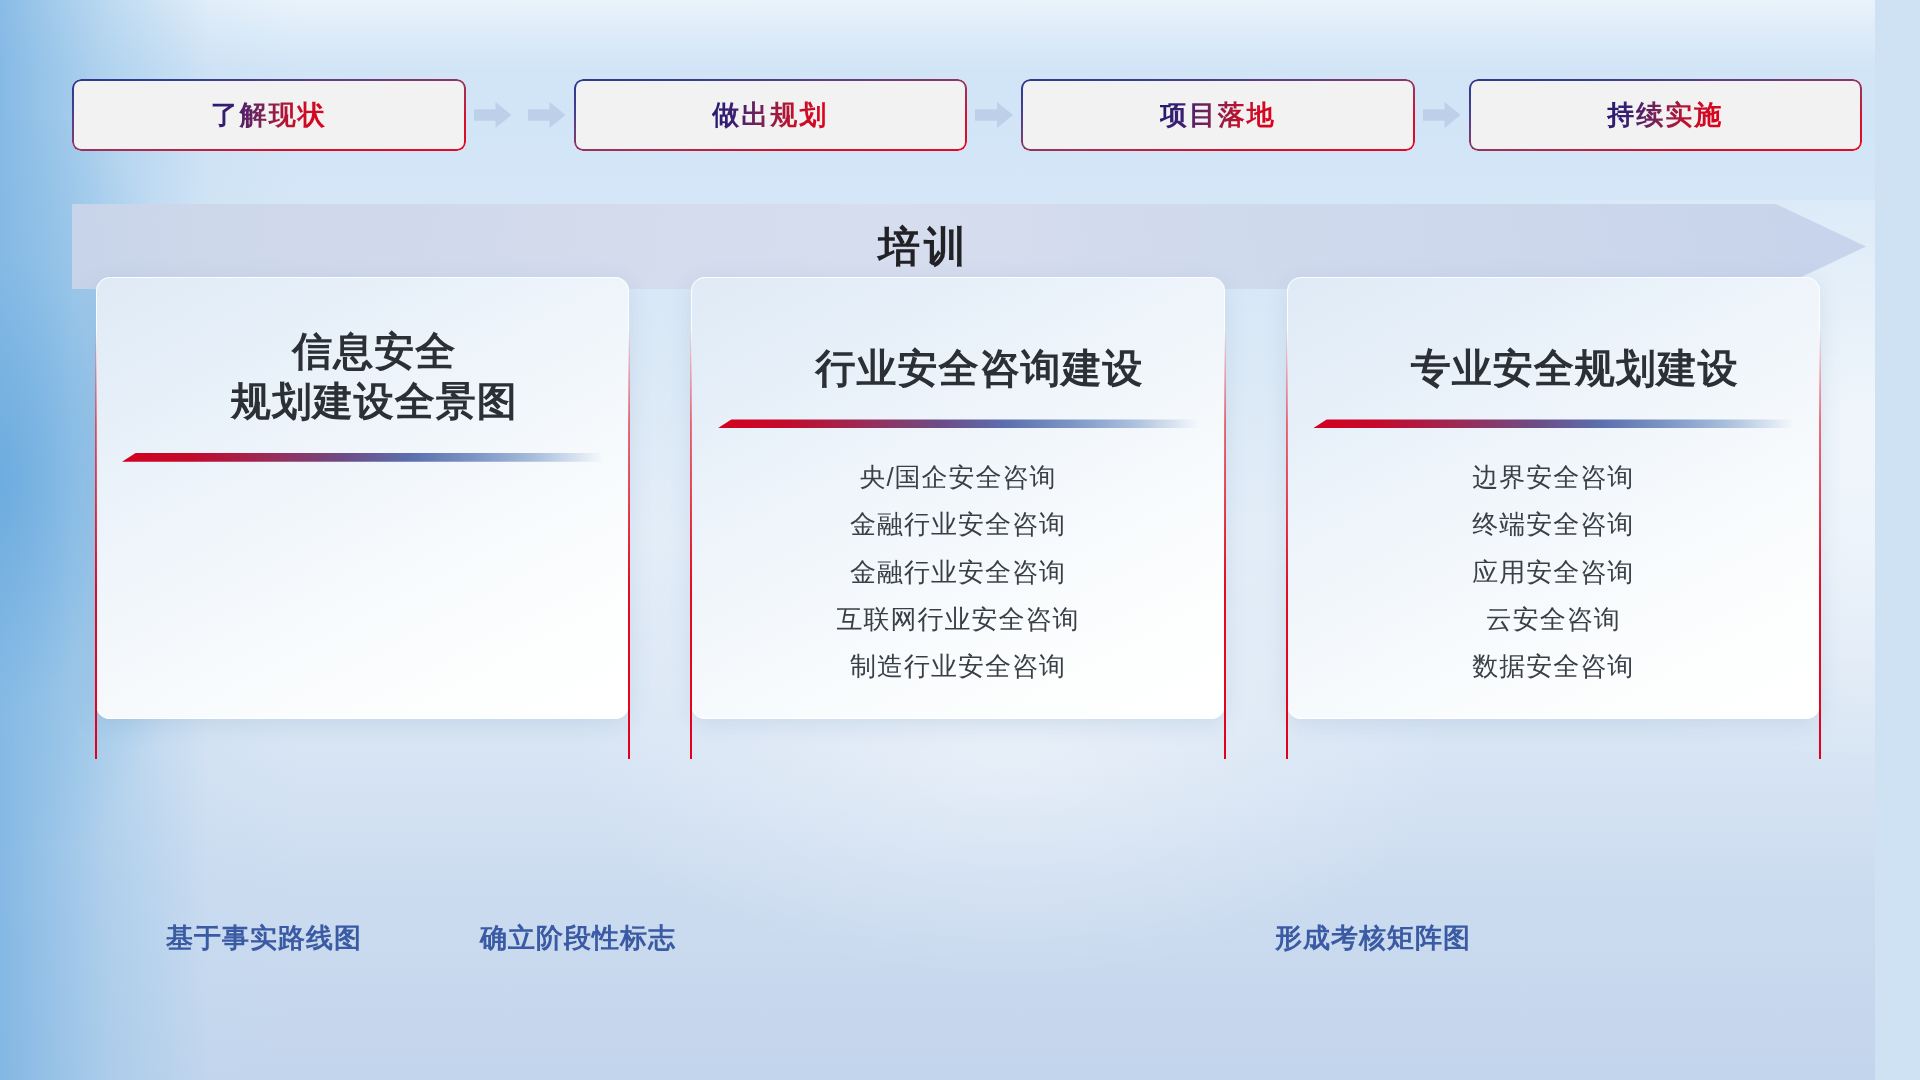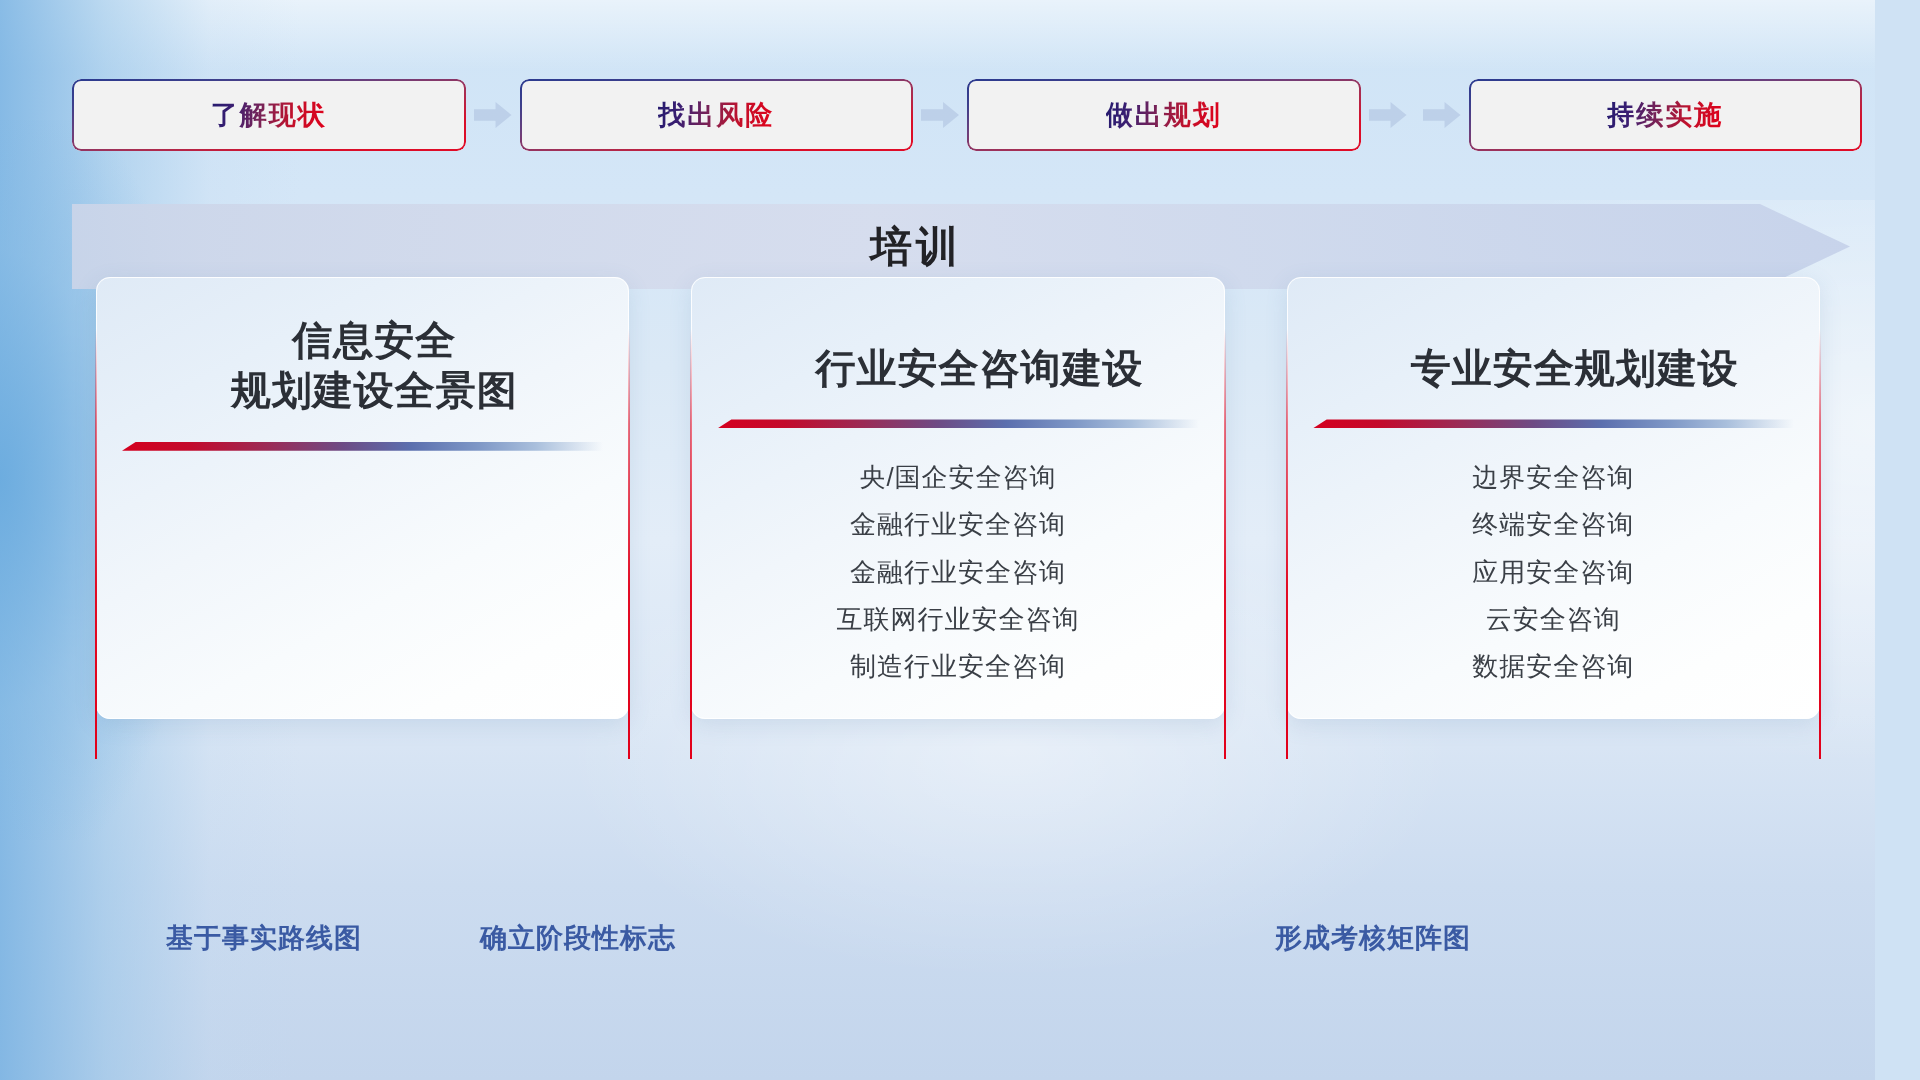--- a/index.html
+++ b/index.html
@@ -149,21 +149,21 @@
     left: 8px; top: 4px;
     width: 38px; height: 26px;
     background: rgba(176,196,224,0.62);
     clip-path: polygon(0% 28%, 58% 28%, 58% 0%, 100% 50%, 58% 100%, 58% 72%, 0% 72%);
   }
 
   
   #banner {
     position: absolute;
     left: 72px; top: 204px;
-    width: 1778px; height: 85px;
+    width: 1778px; height: 85px; padding-left: 16px;
   }
   #banner-shape {
     position: absolute;
     inset: 0;
     background: linear-gradient(90deg,
       rgba(203,213,233,0.92) 0%,
       rgba(209,217,235,0.92) 22%,
       rgba(214,220,237,0.90) 45%,
       rgba(206,216,236,0.92) 70%,
       rgba(198,210,234,0.94) 100%);
@@ -234,21 +234,21 @@
     z-index: 3;
     text-align: center;
     color: #2b2f36;
     font-weight: 700;
     font-size: 40px;
     line-height: 1.26;
     padding-top: 38px;
     letter-spacing: 1px;
     white-space: pre-line;
   }
-  .card-title.two-line { padding-top: 38px; margin-left: 23px; }
+  .card-title.two-line { padding-top: 49px; margin-left: 23px; }
   .card-title.one-line { padding-top: 66px; margin-left: 43px; }
 
   .card-divider {
     position: relative;
     z-index: 3;
     height: 9px;
     margin: 26px 26px 0 26px;
     background: linear-gradient(90deg,
       #d4001f 0%,
       #c30a2c 14%,
@@ -307,34 +307,34 @@
 
   <div id="steps">
 
     <div class="step-box">
       <span class="step-label">了解现状</span>
     </div>
     <div class="step-arrow">
       <div class="arrow-shape"></div>
     </div>
 
-    <div class="step-box">
-      <span class="step-label">找出风险</span>
-    </div>
     <div class="step-arrow">
       <div class="arrow-shape"></div>
     </div>
 
     <div class="step-box">
       <span class="step-label">做出规划</span>
     </div>
     <div class="step-arrow">
       <div class="arrow-shape"></div>
     </div>
 
+    <div class="step-box">
+      <span class="step-label">项目落地</span>
+    </div>
     <div class="step-arrow">
       <div class="arrow-shape"></div>
     </div>
 
     <div class="step-box">
       <span class="step-label">持续实施</span>
     </div>
 
   </div>
 

